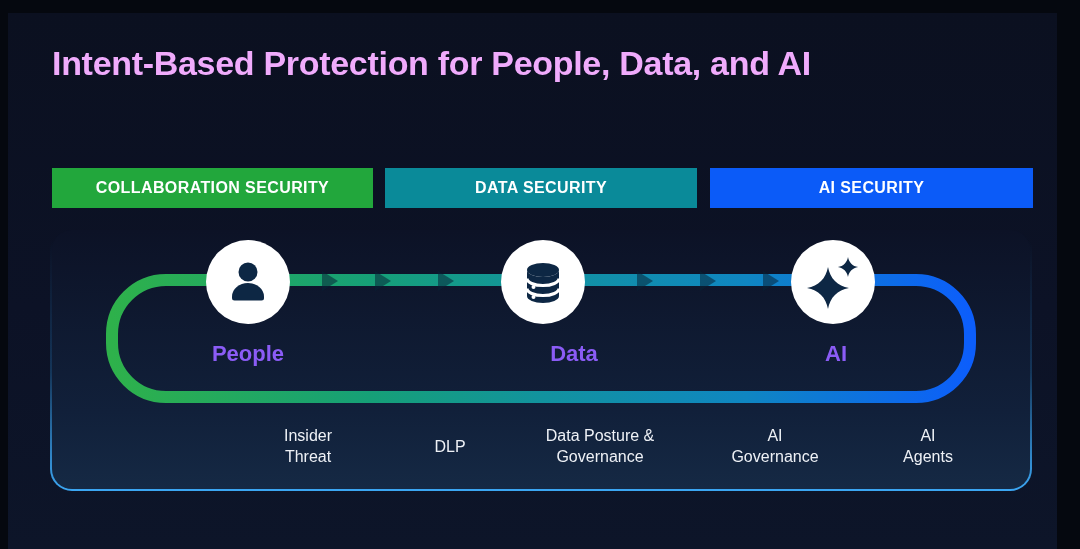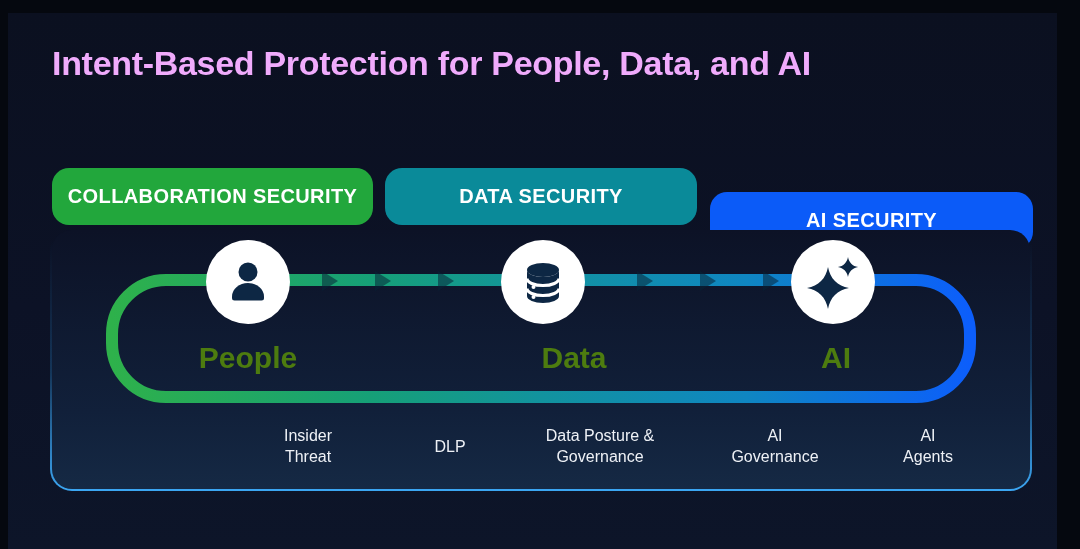--- a/index.html
+++ b/index.html
@@ -23,27 +23,27 @@
     left: 52px; top: 44px;
     color: #f0abfc;
     font-size: 34px;
     font-weight: 700;
     letter-spacing: -0.3px;
     white-space: nowrap;
   }
   .pill {
     position: absolute;
     top: 168px;
-    height: 57px;
-    border-radius: 17px;
+    height: 40px;
+    border-radius: 0;
     display: flex;
     align-items: center;
     justify-content: center;
     color: #ffffff;
-    font-size: 20px;
+    font-size: 16px;
     font-weight: 700;
     letter-spacing: 0.4px;
     white-space: nowrap;
   }
   .pill-collab { left: 52px;  width: 321px; }
   .pill-data   { left: 385px; width: 312px; }
   .pill-ai     { left: 710px; width: 323px; }
   .panel {
     position: absolute;
     left: 50px; top: 228px;
@@ -68,22 +68,22 @@
     background: #ffffff;
     display: flex;
     align-items: center;
     justify-content: center;
   }
   .node-icon svg { display: block; }
   .node-label {
     position: absolute;
     top: 341px;
     transform: translateX(-50%);
-    color: #4d7c0f;
-    font-size: 30px;
+    color: #8b5cf6;
+    font-size: 22px;
     font-weight: 700;
     white-space: nowrap;
   }
   .footer-label {
     position: absolute;
     top: 424px;
     height: 44px;
     transform: translateX(-50%);
     display: flex;
     align-items: center;
@@ -102,21 +102,21 @@
   <div class="slide"></div>
 
   <h1 class="title">Intent-Based Protection for People, Data, and AI</h1>
 
   <div class="pill pill-collab" style="background: rgb(34, 167, 60);">
     <span>COLLABORATION SECURITY</span>
   </div>
   <div class="pill pill-data" style="background: rgb(10, 138, 153); justify-content: center;">
     <span>DATA SECURITY</span>
   </div>
-  <div class="pill pill-ai" style="background: rgb(11, 91, 248); margin-top: 24px;">
+  <div class="pill pill-ai" style="background: rgb(11, 91, 248);">
     <span>AI SECURITY</span>
   </div>
 
   <div class="panel"></div>
 
   <svg class="flow-svg" viewBox="0 0 1080 549" xmlns="http://www.w3.org/2000/svg">
     <defs>
       <linearGradient id="loopGrad" gradientUnits="userSpaceOnUse" x1="112" y1="0" x2="970" y2="0">
         <stop offset="0" stop-color="#2eb14b"></stop>
         <stop offset="0.30" stop-color="#16a077"></stop>

